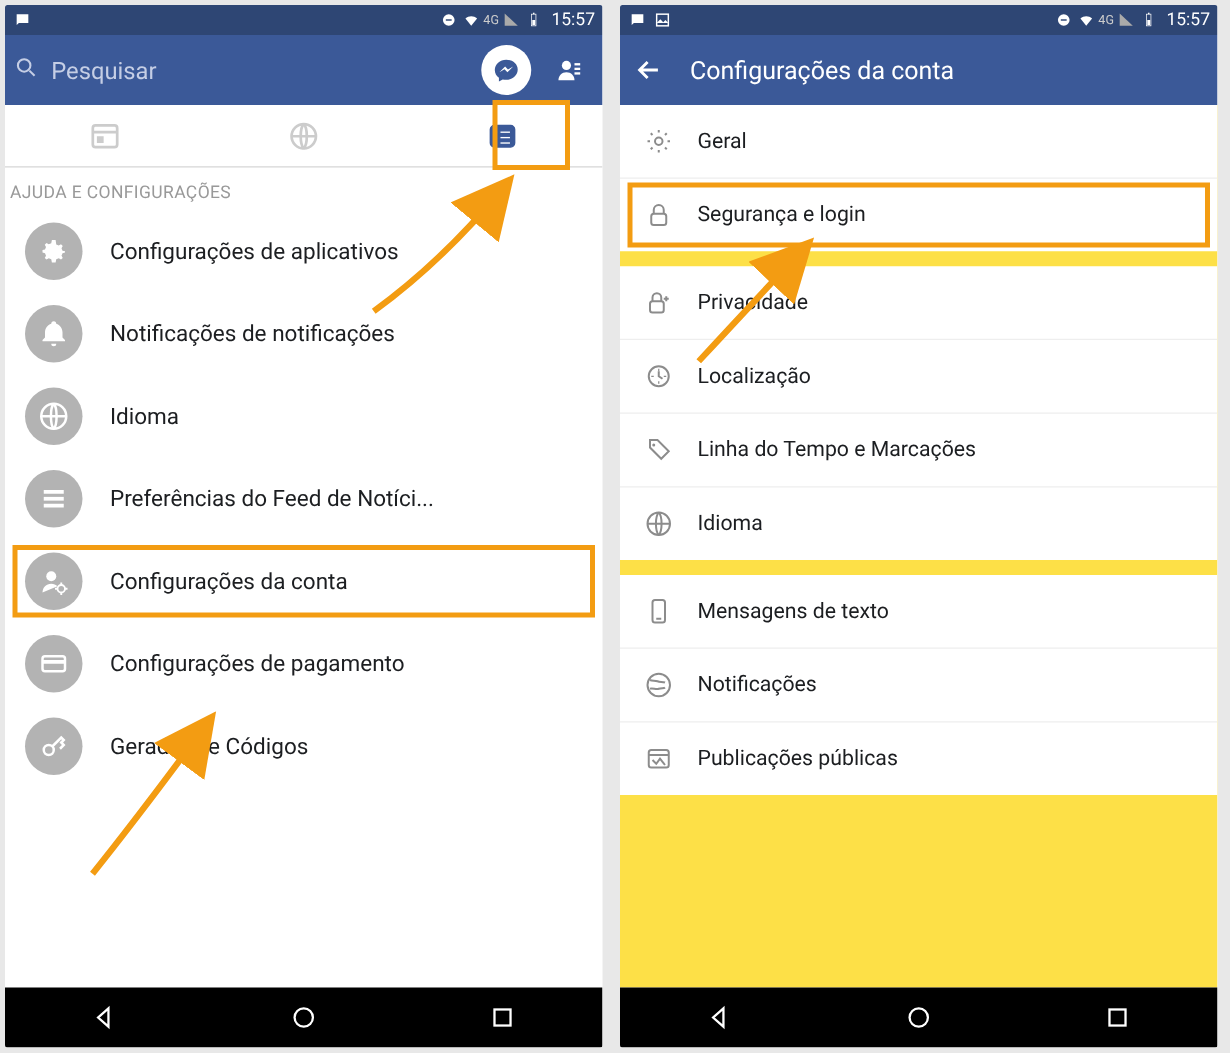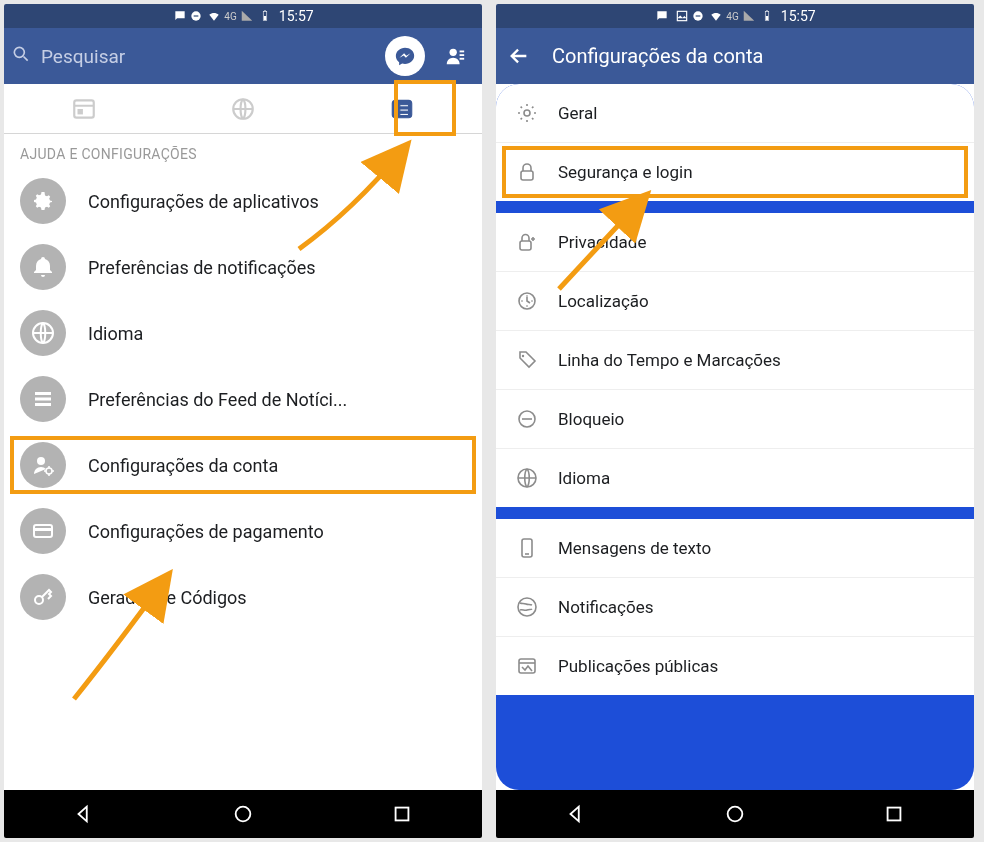--- a/index.html
+++ b/index.html
@@ -21,21 +21,21 @@
     position: relative;
     display: flex;
     flex-direction: column;
   }
   
   .android-status {
     height: 24px;
     background: #2e4674;
     display: flex;
     align-items: center;
-    justify-content: center;
+    justify-content: space-between;
     color: #fff;
     font-size: 14px;
     padding: 0 6px;
   }
   .android-status .left, .android-status .right {
     display: flex;
     align-items: center;
     gap: 4px;
   }
   .android-status .right { gap: 2px; }
@@ -89,21 +89,21 @@
     width: 62px;
     height: 56px;
     top: -4px;
     right: 26px;
     pointer-events: none;
   }
   
   .section-title {
     font-size: 14px;
     color: #999;
-    padding: 12px 16px 6px;
+    padding: 12px 4px 6px;
     letter-spacing: 0.3px;
   }
   
   .menu-list {
     flex: 1;
     overflow: hidden;
   }
   .menu-item {
     display: flex;
     align-items: center;
@@ -138,21 +138,21 @@
     padding: 0 12px;
     gap: 22px;
     color: #fff;
   }
   .fb-header2 .title {
     font-size: 20px;
   }
   .back-btn { display:flex; align-items:center; }
   .back-btn svg { width: 22px; height: 22px; }
   
-  .settings-body { flex: 1; background: #1d4ed8; overflow: hidden; display: flex; flex-direction: column; border-radius: 23px; }
+  .settings-body { flex: 1; background: #fde047; overflow: hidden; display: flex; flex-direction: column; }
   .settings-group { background: #fff; margin-bottom: 12px; }
   .settings-item {
     display: flex;
     align-items: center;
     gap: 18px;
     padding: 16px 18px;
     border-bottom: 1px solid #eee;
     position: relative;
   }
   .settings-item:last-child { border-bottom: none; }
@@ -287,21 +287,21 @@
           </svg>
       </div>
       <span class="menu-label">Configurações de aplicativos</span>
     </div>
     <div class="menu-item">
       <div class="menu-icon-circle">
         <svg viewBox="0 0 24 24">
             <path d="M12 2a2 2 0 012 2c3 1 5 3.5 5 7v4l2 2v1H3v-1l2-2v-4c0-3.5 2-6 5-7a2 2 0 012-2zm0 20a2 2 0 002-2h-4a2 2 0 002 2z"></path>
           </svg>
       </div>
-      <span class="menu-label">Preferências de notificações</span>
+      <span class="menu-label">Notificações de notificações</span>
     </div>
     <div class="menu-item">
       <div class="menu-icon-circle">
         <svg viewBox="0 0 24 24">
             <circle cx="12" cy="12" r="10" fill="none" stroke="#fff" stroke-width="2"></circle>
             <path d="M2 12h20M12 2c3 3 3 17 0 20M12 2c-3 3-3 17 0 20" fill="none" stroke="#fff" stroke-width="2"></path>
           </svg>
       </div>
       <span class="menu-label">Idioma</span>
     </div>
@@ -488,29 +488,20 @@
           <svg viewBox="0 0 24 24">
               <path d="M11 4H5v6l9 9 6-6-9-9z"></path>
               <circle cx="8" cy="8" r="1.2" fill="#8c8c8c" stroke="none"></circle>
             </svg>
         </div>
         <span class="settings-label">Linha do Tempo e Marcações</span>
       </div>
       <div class="settings-item">
         <div class="settings-icon">
           <svg viewBox="0 0 24 24">
-              <circle cx="12" cy="12" r="8"></circle>
-              <line x1="7" y1="12" x2="17" y2="12"></line>
-            </svg>
-        </div>
-        <span class="settings-label">Bloqueio</span>
-      </div>
-      <div class="settings-item">
-        <div class="settings-icon">
-          <svg viewBox="0 0 24 24">
               <circle cx="12" cy="12" r="9"></circle>
               <path d="M3 12h18M12 3c3 3 3 15 0 18M12 3c-3 3-3 15 0 18"></path>
             </svg>
         </div>
         <span class="settings-label">Idioma</span>
       </div>
     </div>
 
     <div class="settings-group">
       <div class="settings-item">

